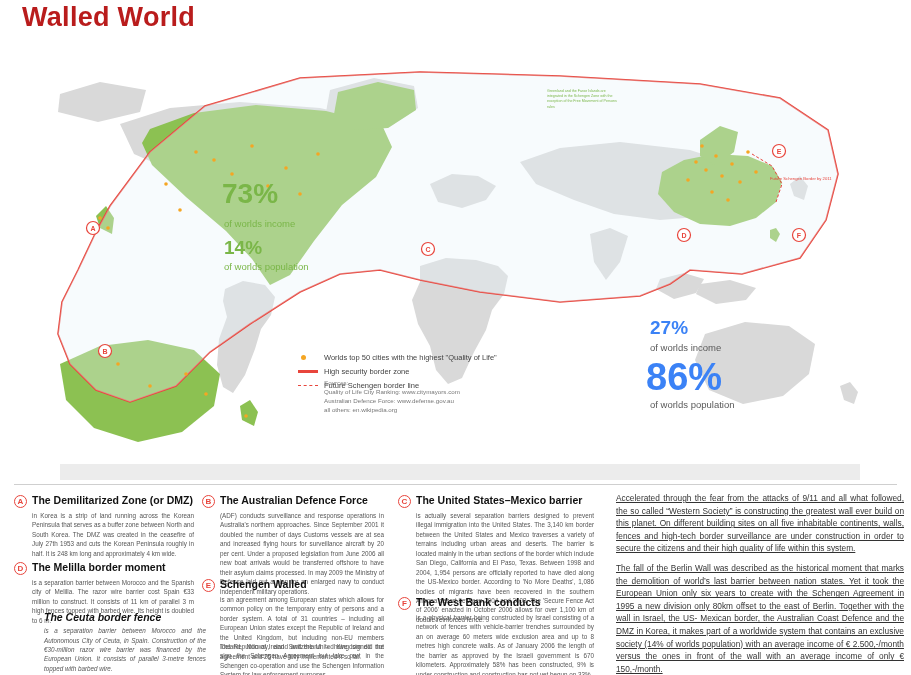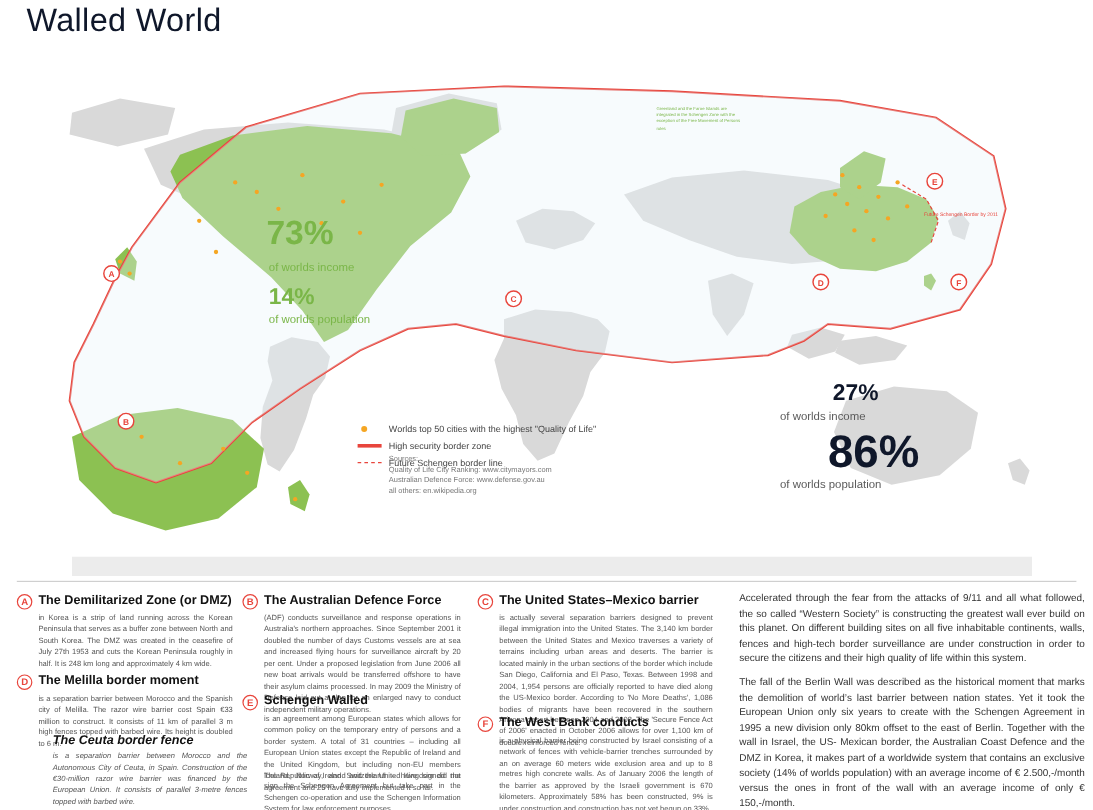--- a/index.html
+++ b/index.html
@@ -8,21 +8,21 @@
     width: 911px; height: 675px;
     background: #ffffff;
     font-family: "Liberation Sans", sans-serif;
     color: #333;
     position: relative;
     overflow: hidden;
   }
   
   #title {
     position:absolute; left:22px; top:2px;
-    font-size:27px; font-weight:normal; color:#0f172a;
+    font-size:27px; font-weight:bold; color:#b91c1c;
     letter-spacing:0.3px;
   }
   
   #map {
     position:absolute; left:0; top:34px; width:911px; height:450px;
     background:#ffffff;
     overflow:hidden;
   }
   #map svg { display:block; }
 
@@ -31,21 +31,21 @@
     position:absolute;
     color:#7ab648;
     font-weight:bold;
     line-height:1;
   }
   .stat-sub {
     position:absolute;
     color:#7ab648;
     font-size:9.5px;
   }
-  .stat-big-grey { color:#0f172a;margin-left:44px; }
+  .stat-big-grey { color:#3b82f6; }
   .stat-sub-grey { color:#5a5a5a; }
 
   
   #legend { position:absolute; left:296px; top:329px; width:215px;margin-top:24px; }
   .leg-row { display:flex; align-items:center; margin-bottom:5px; }
   .leg-swatch { width:28px; flex:0 0 28px; display:flex; align-items:center; }
   .leg-label { font-size:7.5px; color:#444; }
   .dot-orange { width:5px; height:5px; border-radius:50%; background:#f5a623; margin-left:5px; }
   .bar-red { width:20px; height:3px; background:#e8453c; margin-left:2px; }
   .bar-dashed { width:20px; border-top:1.5px dashed #e8453c; margin-left:2px; }
@@ -62,21 +62,21 @@
     border:1.4px solid #e8453c; color:#e8453c;
     font-size:8px; font-weight:bold;
     display:flex; align-items:center; justify-content:center;
     flex:0 0 13px; margin-right:5px; margin-top:1px;
   }
   .entry-title { font-size:10.5px; font-weight:bold; color:#111; line-height:1.15; }
   .entry-body { font-size:6.3px; color:#555; line-height:1.5; margin-top:3px; margin-left:18px; text-align:justify; }
   .entry-body.no-indent { margin-left:18px; }
 
   #essay { position:absolute; left:616px; top:8px; width:288px; font-size:8.3px; color:#333; line-height:1.52; text-align:justify; }
-  #essay p { margin:0 0 7px 0; }
+  #essay p { margin:0 0 7px 0;text-decoration:underline; }
 </style>
 </head>
 <body>
 
 <div id="title">Walled World</div>
 
 <div id="map">
   <svg width="911" height="450" viewBox="0 0 911 450" xmlns="http://www.w3.org/2000/svg">
 
     <g fill="#d9d9d9">

